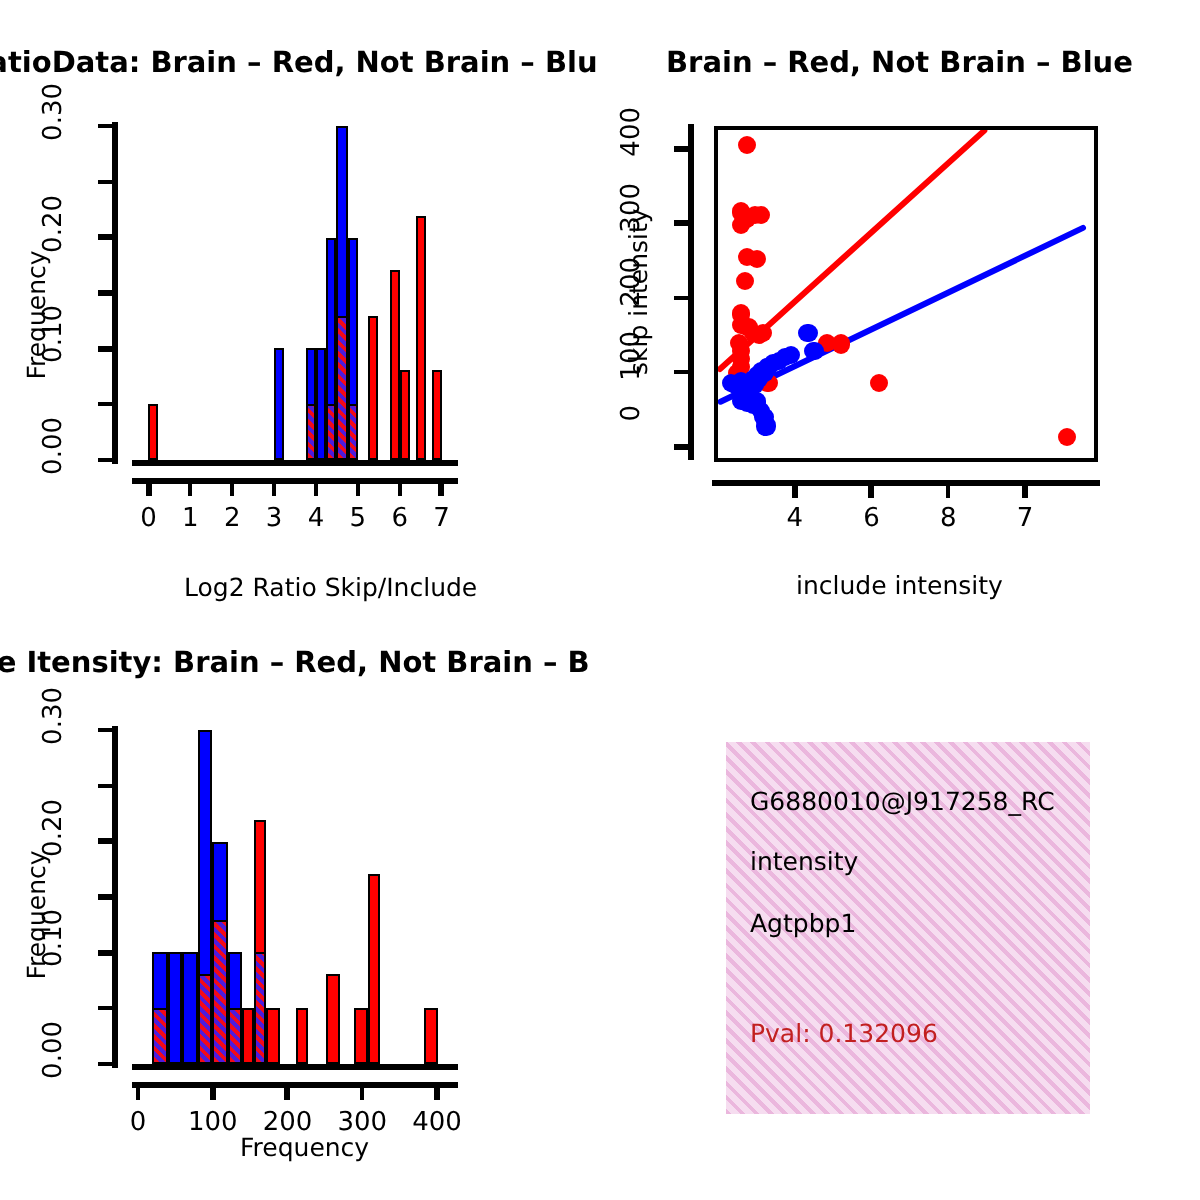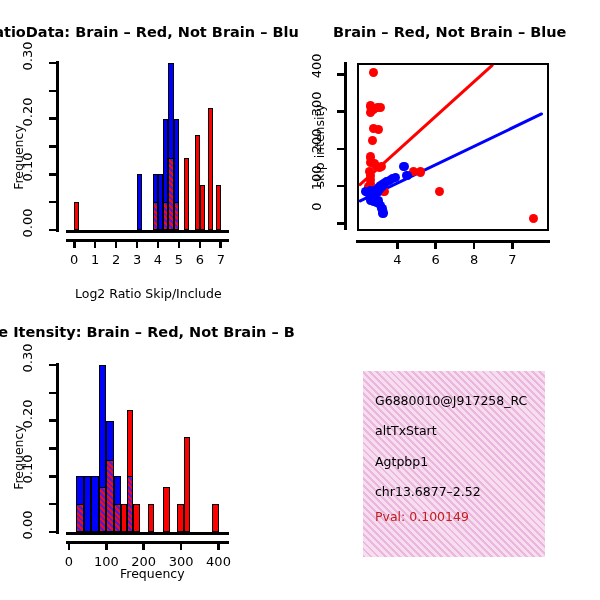--- a/index.html
+++ b/index.html
@@ -89,21 +89,21 @@
 <body>
 
 <div class="page">
 
   <div class="panel" style="left:0;top:0;width:300px;height:310px;">
 
     <div class="ptitle" style="left:-17px;top:24px;">RatioData: Brain – Red, Not Brain – Blu</div>
 
     <div class="axlab vrot" style="left:-17px;top:150px;width:70px;text-align:center;">Frequency</div>
 
-    <div class="axlab" style="left:75px;top:286px;">Log2 Ratio Skip/Include</div>
+    <div class="axlab" style="left:92px;top:286px;">Log2 Ratio Skip/Include</div>
 
     <div id="hist1" class="plotarea" style="left:69px;top:63px;width:157px;height:167px;">
         <div class="bar bar-red" style="left: 5.23333px; top: 139.167px; width: 5.23333px; height: 27.8333px; z-index: 2;"></div>
         <div class="bar bar-blue" style="left: 68.0333px; top: 111.333px; width: 5.23333px; height: 55.6667px; z-index: 2;"></div>
         <div class="bar bar-blue" style="left: 83.7333px; top: 111.333px; width: 5.23333px; height: 55.6667px; z-index: 2;"></div>
         <div class="bar bar-mix" style="left: 83.7333px; top: 139.167px; width: 5.23333px; height: 27.8333px; z-index: 3;"></div>
         <div class="bar bar-blue" style="left: 88.9667px; top: 111.333px; width: 5.23333px; height: 55.6667px; z-index: 2;"></div>
         <div class="bar bar-blue" style="left: 94.2px; top: 55.6667px; width: 5.23333px; height: 111.333px; z-index: 2;"></div>
         <div class="bar bar-mix" style="left: 94.2px; top: 139.167px; width: 5.23333px; height: 27.8333px; z-index: 3;"></div>
         <div class="bar bar-blue" style="left: 99.4333px; top: 0px; width: 5.23333px; height: 167px; z-index: 2;"></div>
@@ -150,20 +150,21 @@
         <div class="axisline" style="left: 66px; top: 239px; width: 163px; height: 2.6px;"></div>
       </div>
   </div>
 
   <div class="panel" style="left:300px;top:0;width:300px;height:310px;text-decoration:underline;">
 
     <div class="ptitle" style="left:33px;top:24px;">Brain – Red, Not Brain – Blue</div>
 
     <div class="axlab vrot" style="left:-21px;top:140px;width:80px;text-align:center;">skip intensity</div>
 
+    <div class="axlab" style="left:98px;top:285px;">include intensity</div>
 
     <div id="scatbox" class="scatbox" style="left:57px;top:63px;width:192px;height:168px;">
         <div class="fitline fit-red" style="left: 0px; top: 119.436px; width: 180.85px; transform: rotate(-42.053deg); z-index: 4;"></div>
         <div class="fitline fit-blue" style="left: 0px; top: 135.091px; width: 204.253px; transform: rotate(-25.6253deg); z-index: 4;"></div>
         <div class="pt pt-red" style="left: 9.78776px; top: 2.85455px; width: 9.2px; height: 9.2px; z-index: 5;"></div>
         <div class="pt pt-red" style="left: 6.9102px; top: 36.4px; width: 9.2px; height: 9.2px; z-index: 5;"></div>
         <div class="pt pt-red" style="left: 9.78776px; top: 40.1273px; width: 9.2px; height: 9.2px; z-index: 5;"></div>
         <div class="pt pt-red" style="left: 6.9102px; top: 42.7364px; width: 9.2px; height: 9.2px; z-index: 5;"></div>
         <div class="pt pt-red" style="left: 13.6245px; top: 37.5182px; width: 9.2px; height: 9.2px; z-index: 5;"></div>
         <div class="pt pt-red" style="left: 16.502px; top: 38.2636px; width: 9.2px; height: 9.2px; z-index: 5;"></div>
@@ -294,19 +295,18 @@
         <div class="tick" style="left: 179.843px; top: 232px; width: 2.6px; height: 8px;"></div>
         <div class="ticklab" style="left: 165.143px; top: 244px; width: 32px; text-align: center;">300</div>
         <div class="tick" style="left: 217.224px; top: 232px; width: 2.6px; height: 8px;"></div>
         <div class="ticklab" style="left: 202.524px; top: 244px; width: 32px; text-align: center;">400</div>
         <div class="axisline" style="left: 66px; top: 231px; width: 163px; height: 2.6px;"></div>
       </div>
   </div>
 
   <div class="infopanel" style="left:363px;top:371px;width:182px;height:186px;">
     <div class="infoline" style="top:22px;">G6880010@J917258_RC</div>
-    <div class="infoline" style="top:52px;">altTxStart</div>
+    <div class="infoline" style="top:52px;">intensity</div>
     <div class="infoline" style="top:83px;">Agtpbp1</div>
-    <div class="infoline" style="top:113px;">chr13.6877–2.52</div>
-    <div class="infoline pval" style="top:138px;">Pval: 0.100149</div>
+    <div class="infoline pval" style="top:138px;">Pval: 0.132096</div>
   </div>
 
 </div>
 
 </body></html>

